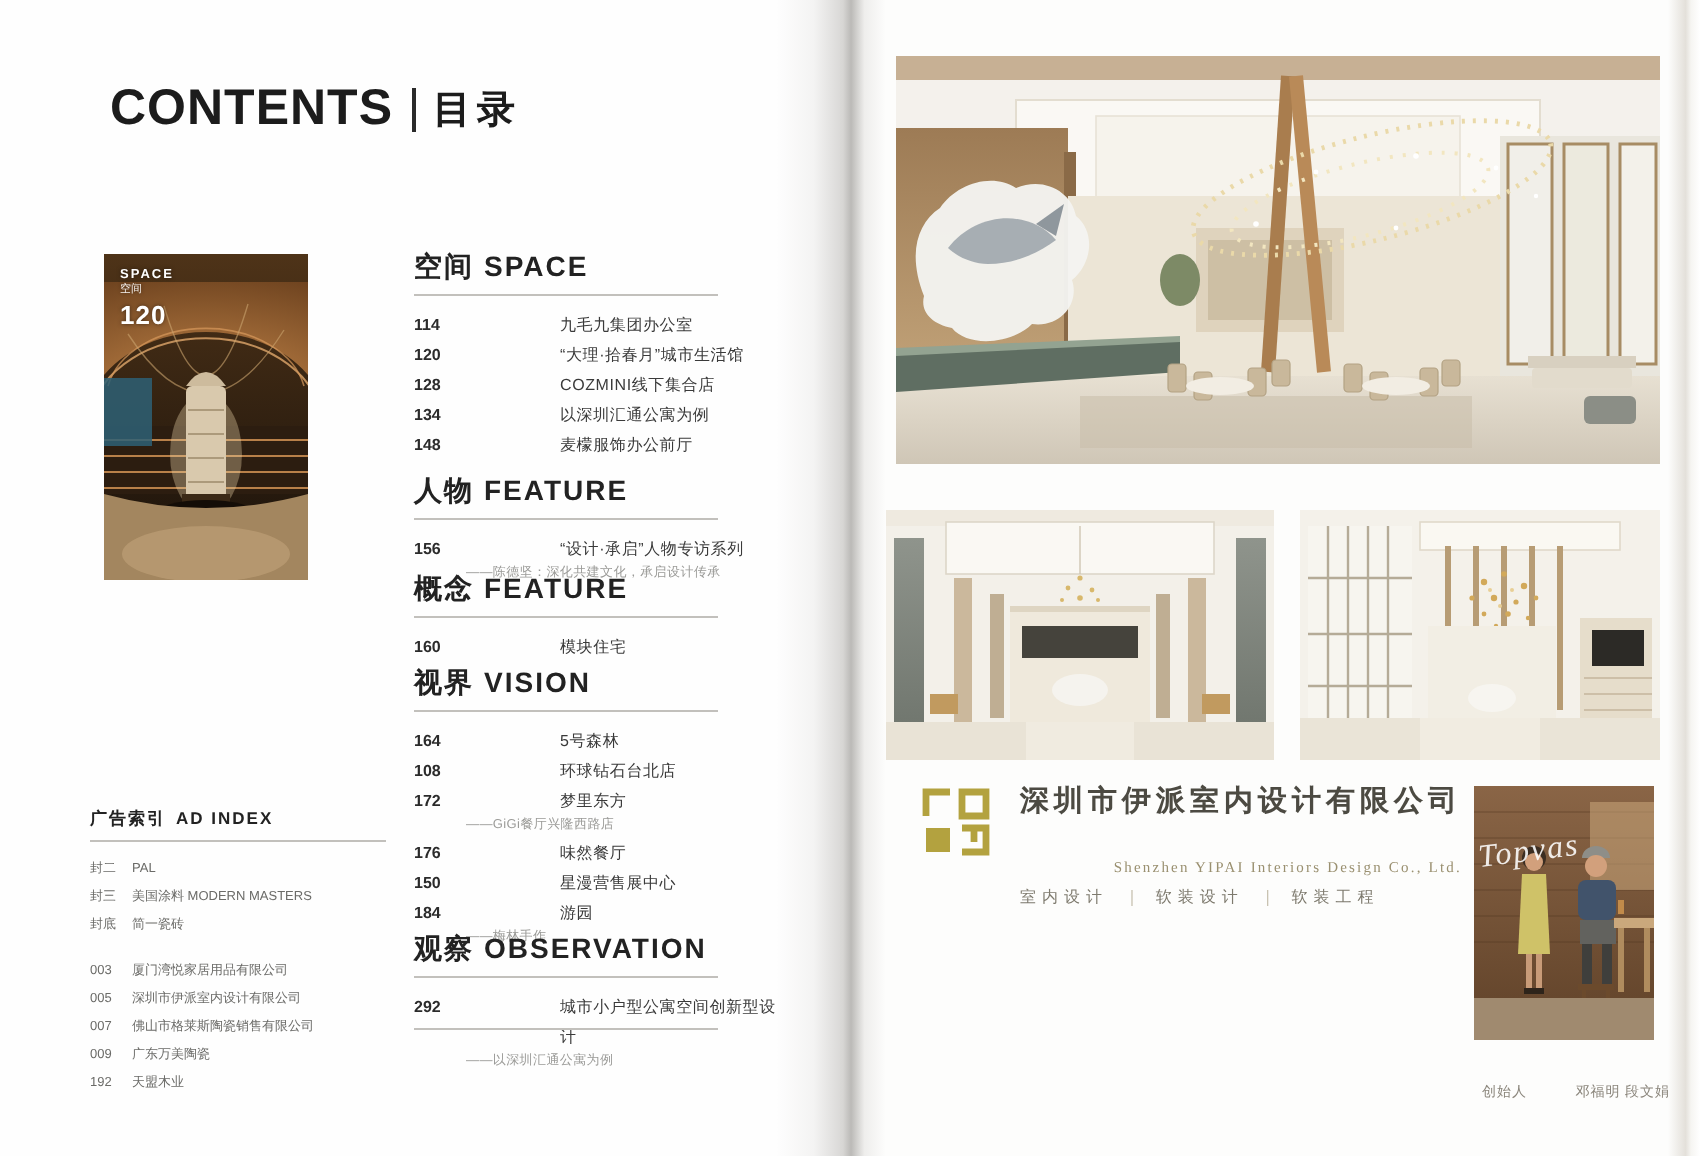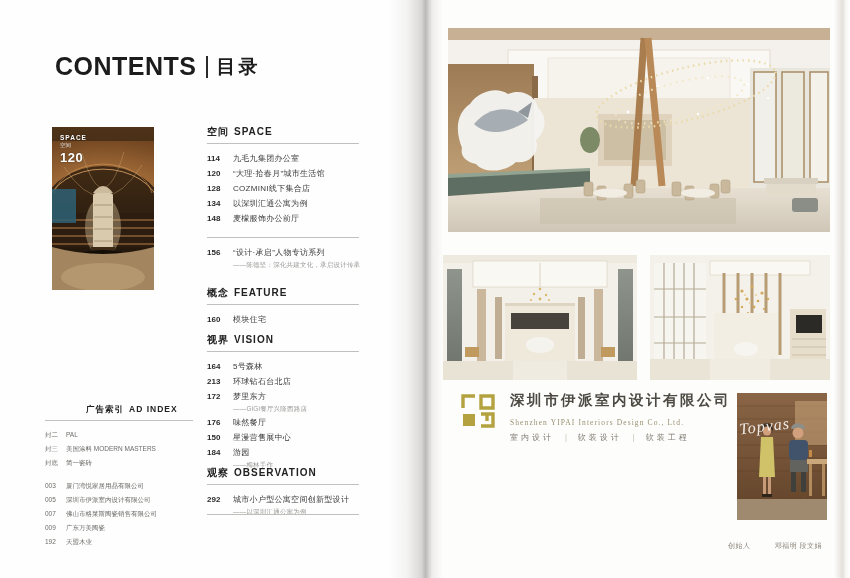--- a/index.html
+++ b/index.html
@@ -2,71 +2,71 @@
 <html><head>
 <meta charset="utf-8">
 <style>
   html,body{margin:0;padding:0;background:#ffffff;}
   .spread{position:relative;width:850px;height:578px;background:#fbfbfa;overflow:hidden;
           font-family:"Liberation Sans","DejaVu Sans",sans-serif;color:#333;}
   .page-left{position:absolute;left:0;top:0;width:420px;height:578px;background:#fefefe;}
   .page-right{position:absolute;left:420px;top:0;width:430px;height:578px;background:#fdfdfc;}
 
   
-  .contents-title{position:absolute;left:55px;top:52px;display:flex;align-items:center;gap:9px;justify-content:flex-end;}
+  .contents-title{position:absolute;left:55px;top:40px;display:flex;align-items:center;gap:9px;justify-content:flex-end;}
   .contents-title .en{font-size:25px;font-weight:bold;letter-spacing:.5px;color:#1c1c1c;}
   .contents-title .bar{width:2px;height:22px;background:#2a2a2a;}
   .contents-title .zh{font-size:19px;color:#1c1c1c;font-weight:600;letter-spacing:3px;}
 
   .thumb{position:absolute;left:52px;top:127px;width:102px;height:163px;overflow:hidden;}
   .thumb svg{display:block;}
   .thumb-tag{position:absolute;top:7px;left:8px;color:#fff;line-height:1.2;text-shadow:0 0 2px rgba(0,0,0,.5);}
   .tag-en{font-size:6.5px;font-weight:bold;letter-spacing:1px;}
   .tag-zh{font-size:5.5px;opacity:.92;}
   .tag-no{font-size:13px;font-weight:bold;margin-top:2px;letter-spacing:.5px;}
 
   .toc-section{position:absolute;left:207px;width:186px;}
-  .toc-heading{font-size:10px;font-weight:bold;color:#222;letter-spacing:1px;margin-bottom:4px;}
+  .toc-heading{font-size:14px;font-weight:bold;color:#222;letter-spacing:1px;margin-bottom:4px;}
   .toc-heading .zh{margin-right:5px;}
   .rule{height:1px;background:#c2c0bc;margin-bottom:7px;width:152px;}
-  .toc-item{display:flex;font-size:8px;line-height:15px;color:#3a3a3a;}
+  .toc-item{display:flex;font-size:8px;line-height:15px;color:#3a3a3a;gap:47px;}
   .toc-item .no{width:26px;font-weight:bold;color:#2b2b2b;flex:none;}
   .toc-item .t{letter-spacing:.3px;}
   .toc-sub{font-size:6.5px;color:#9b9b98;margin-left:26px;line-height:9px;margin-bottom:2px;letter-spacing:.2px;}
 
   .ad-col{position:absolute;left:45px;top:404px;width:162px;}
   .ad-heading{font-size:8.5px;font-weight:bold;color:#222;letter-spacing:1px;margin-bottom:4px;}
-  .ad-heading .zh{margin-right:5px;margin-left:41px;}
+  .ad-heading .zh{margin-right:5px;}
   .ad-col .rule{width:148px;}
   .ad-item{display:flex;font-size:6.5px;line-height:14px;color:#6b6b68;}
   .ad-item .no{width:21px;flex:none;}
   .ad-gap{height:9px;}
 
   
   .photo{position:absolute;overflow:hidden;background:#eee;}
   .photo svg{display:block;}
   .hero{left:28px;top:28px;width:382px;height:204px;}
   .mid-left{left:23px;top:255px;width:194px;height:125px;}
   .mid-right{left:230px;top:255px;width:180px;height:125px;}
 
   .brand{position:absolute;left:38px;top:391px;display:flex;gap:12px;align-items:flex-start;}
   .brand-logo{width:40px;height:40px;flex:none;}
   .brand-text .zh{font-family:"Liberation Serif","DejaVu Serif",serif;font-size:14.5px;font-weight:bold;
                   color:#4c4a42;letter-spacing:2.5px;}
   .brand-text .en{font-family:"Liberation Serif","DejaVu Serif",serif;font-size:7.5px;color:#9a9070;
-                  letter-spacing:1.1px;margin-top:8px;}
+                  letter-spacing:1.1px;margin-top:19px;text-align:right;}
   .services{display:flex;gap:8px;align-items:center;font-family:"Liberation Serif","DejaVu Serif",serif;
             font-size:8px;color:#7e7a6e;margin-top:5px;letter-spacing:3px;}
   .services .sep{color:#b9b29c;letter-spacing:0;font-size:8px;}
 
   .founders{left:317px;top:393px;width:90px;height:127px;}
   .script-overlay{position:absolute;top:22px;left:2px;width:100%;font-family:"Liberation Serif","DejaVu Serif",serif;
                   font-style:italic;font-size:16px;color:rgba(255,255,255,.88);transform:rotate(-7deg);
                   letter-spacing:1px;pointer-events:none;}
-  .founders-caption{position:absolute;left:308px;top:541px;width:94px;display:flex;justify-content:space-between;
+  .founders-caption{position:absolute;left:321px;top:541px;width:94px;display:flex;justify-content:space-between;
                     font-size:7px;color:#8b867c;letter-spacing:.5px;
                     font-family:"Liberation Serif","DejaVu Serif",serif;}
 
   
   .gutter{position:absolute;left:388px;top:0;width:67px;height:578px;pointer-events:none;z-index:5;
     background:linear-gradient(to right,
       rgba(110,104,96,0) 0%, rgba(110,104,96,.07) 28%, rgba(80,75,68,.22) 50%,
       rgba(60,56,50,.34) 56%, rgba(110,104,96,.10) 66%, rgba(255,255,255,0) 82%);}
   .right-edge{position:absolute;right:0;top:0;width:16px;height:578px;pointer-events:none;z-index:5;
     background:linear-gradient(to right, rgba(255,255,255,0) 0%, rgba(223,219,212,.85) 55%,
@@ -153,20 +153,23 @@
           <span class="no">134</span>
           <span class="t">以深圳汇通公寓为例</span>
         </div>
       <div class="toc-item">
           <span class="no">148</span>
           <span class="t">麦檬服饰办公前厅</span>
         </div>
     </div>
 
     <div class="toc-section" style="top:237px">
+      <div class="toc-heading">
+        <span class="zh">人物</span><span>FEATURE</span>
+      </div>
       <div class="rule"></div>
       <div class="toc-item">
           <span class="no">156</span>
           <span class="t">“设计·承启”人物专访系列</span>
         </div>
       <div class="toc-sub">——陈德坚：深化共建文化，承启设计传承</div>
     </div>
 
     <div class="toc-section" style="top:286px">
       <div class="toc-heading">
@@ -182,21 +185,21 @@
     <div class="toc-section" style="top:333px">
       <div class="toc-heading">
         <span class="zh">视界</span><span>VISION</span>
       </div>
       <div class="rule"></div>
       <div class="toc-item">
           <span class="no">164</span>
           <span class="t">5号森林</span>
         </div>
       <div class="toc-item">
-          <span class="no">213</span>
+          <span class="no">108</span>
           <span class="t">环球钻石台北店</span>
         </div>
       <div class="toc-item">
           <span class="no">172</span>
           <span class="t">梦里东方</span>
         </div>
       <div class="toc-sub">——GiGi餐厅兴隆西路店</div>
       <div class="toc-item">
           <span class="no">176</span>
           <span class="t">味然餐厅</span>

